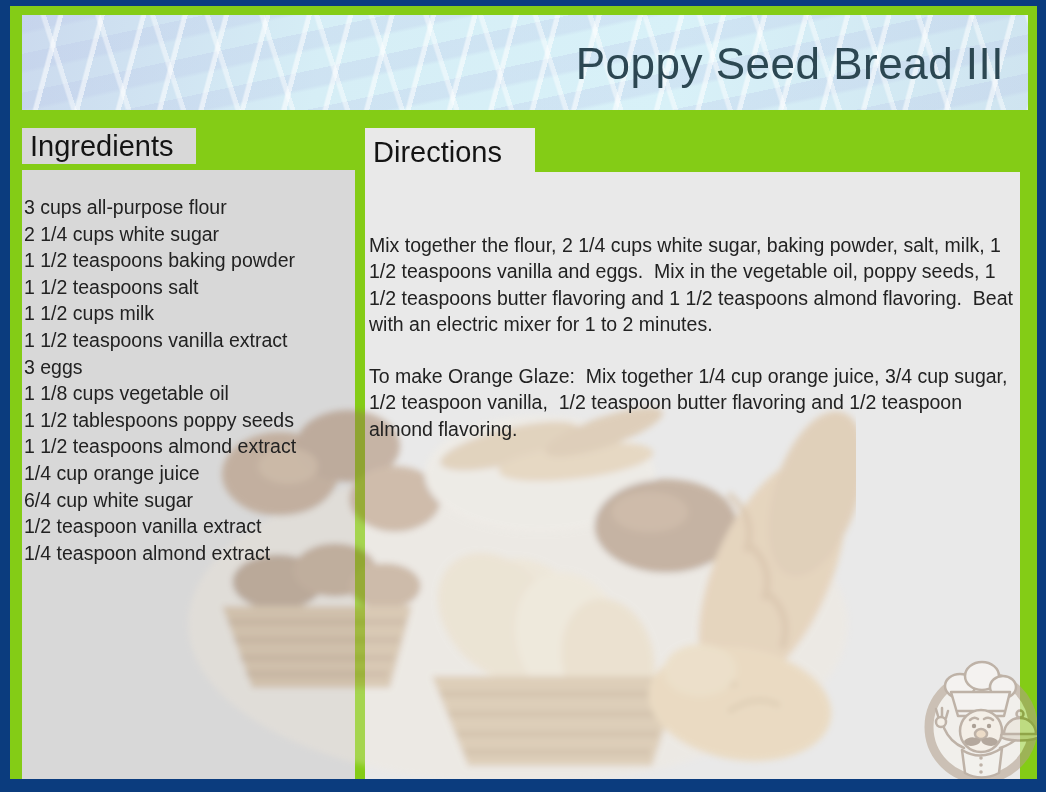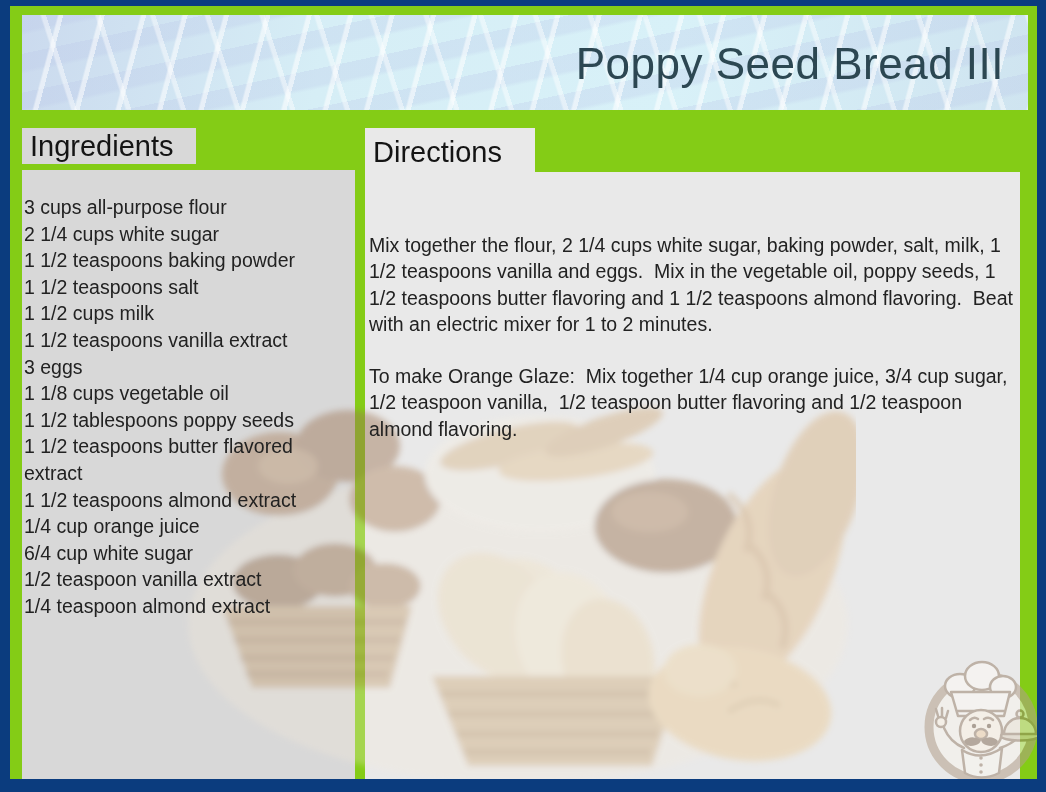--- a/index.html
+++ b/index.html
@@ -134,21 +134,20 @@
   <ul class="ing-list">
       <li>3 cups all-purpose flour</li>
       <li>2 1/4 cups white sugar</li>
       <li>1 1/2 teaspoons baking powder</li>
       <li>1 1/2 teaspoons salt</li>
       <li>1 1/2 cups milk</li>
       <li>1 1/2 teaspoons vanilla extract</li>
       <li>3 eggs</li>
       <li>1 1/8 cups vegetable oil</li>
       <li>1 1/2 tablespoons poppy seeds</li>
-      <li>1 1/2 teaspoons butter flavored extract</li>
       <li>1 1/2 teaspoons almond extract</li>
       <li>1/4 cup orange juice</li>
       <li>6/4 cup white sugar</li>
       <li>1/2 teaspoon vanilla extract</li>
       <li>1/4 teaspoon almond extract</li>
     </ul>
 
   <div class="dir-text">
       <p>Mix together the flour, 2 1/4 cups white sugar, baking powder, salt, milk, 1 1/2 teaspoons vanilla and eggs.  Mix in the vegetable oil, poppy seeds, 1 1/2 teaspoons butter flavoring and 1 1/2 teaspoons almond flavoring.  Beat with an electric mixer for 1 to 2 minutes.</p>
       <p>To make Orange Glaze:  Mix together 1/4 cup orange juice, 3/4 cup sugar, 1/2 teaspoon vanilla,  1/2 teaspoon butter flavoring and 1/2 teaspoon almond flavoring.</p>

